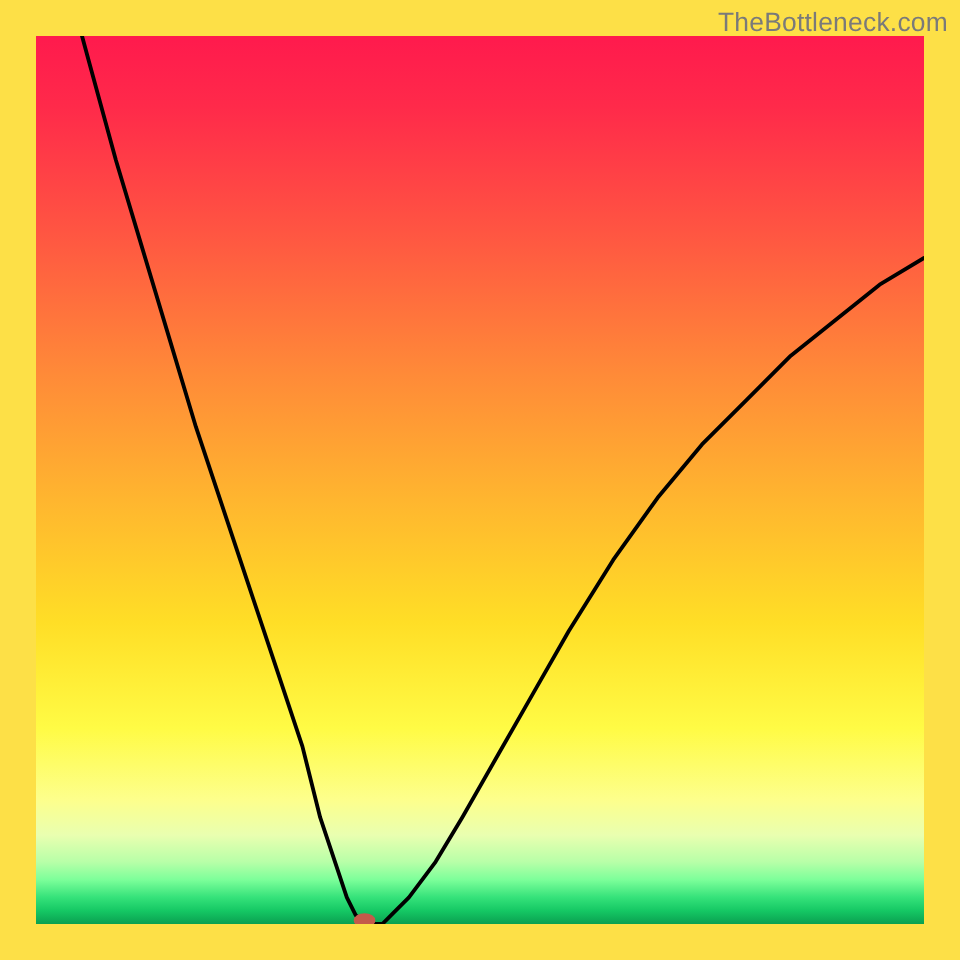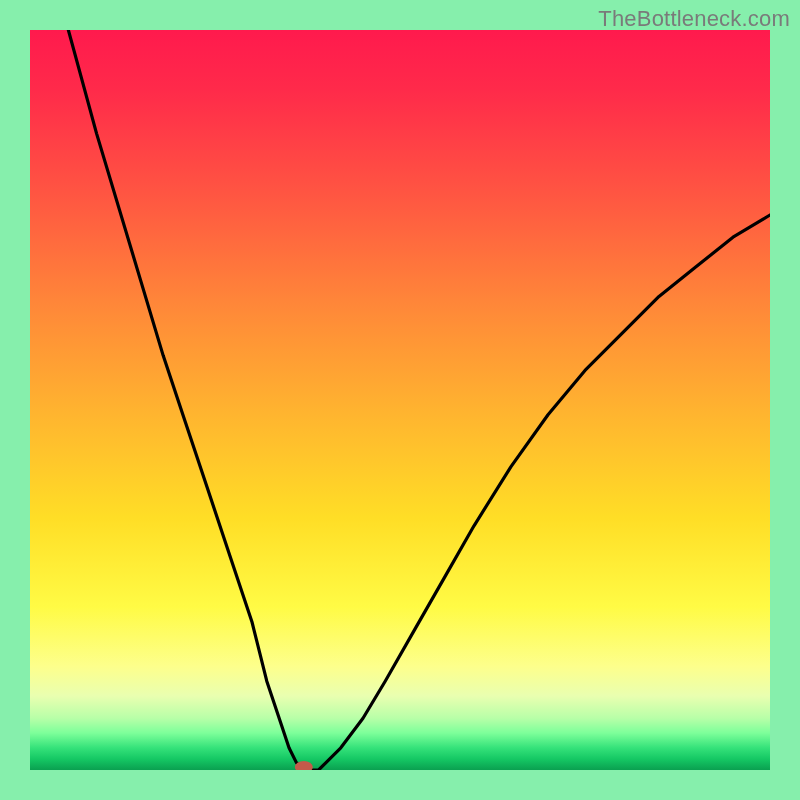--- a/index.html
+++ b/index.html
@@ -7,21 +7,21 @@
     padding: 0;
     width: 800px;
     height: 800px;
     overflow: hidden;
     background: #000;
     font-family: Arial, Helvetica, sans-serif;
   }
   .frame {
     position: absolute;
     inset: 0;
-    background: #86efac;
+    background: #fde047;
     text-align: center;
   }
   .plot {
     position: absolute;
     left: 30px;
     top: 30px;
     width: 740px;
     height: 740px;
     overflow: hidden;
   }

